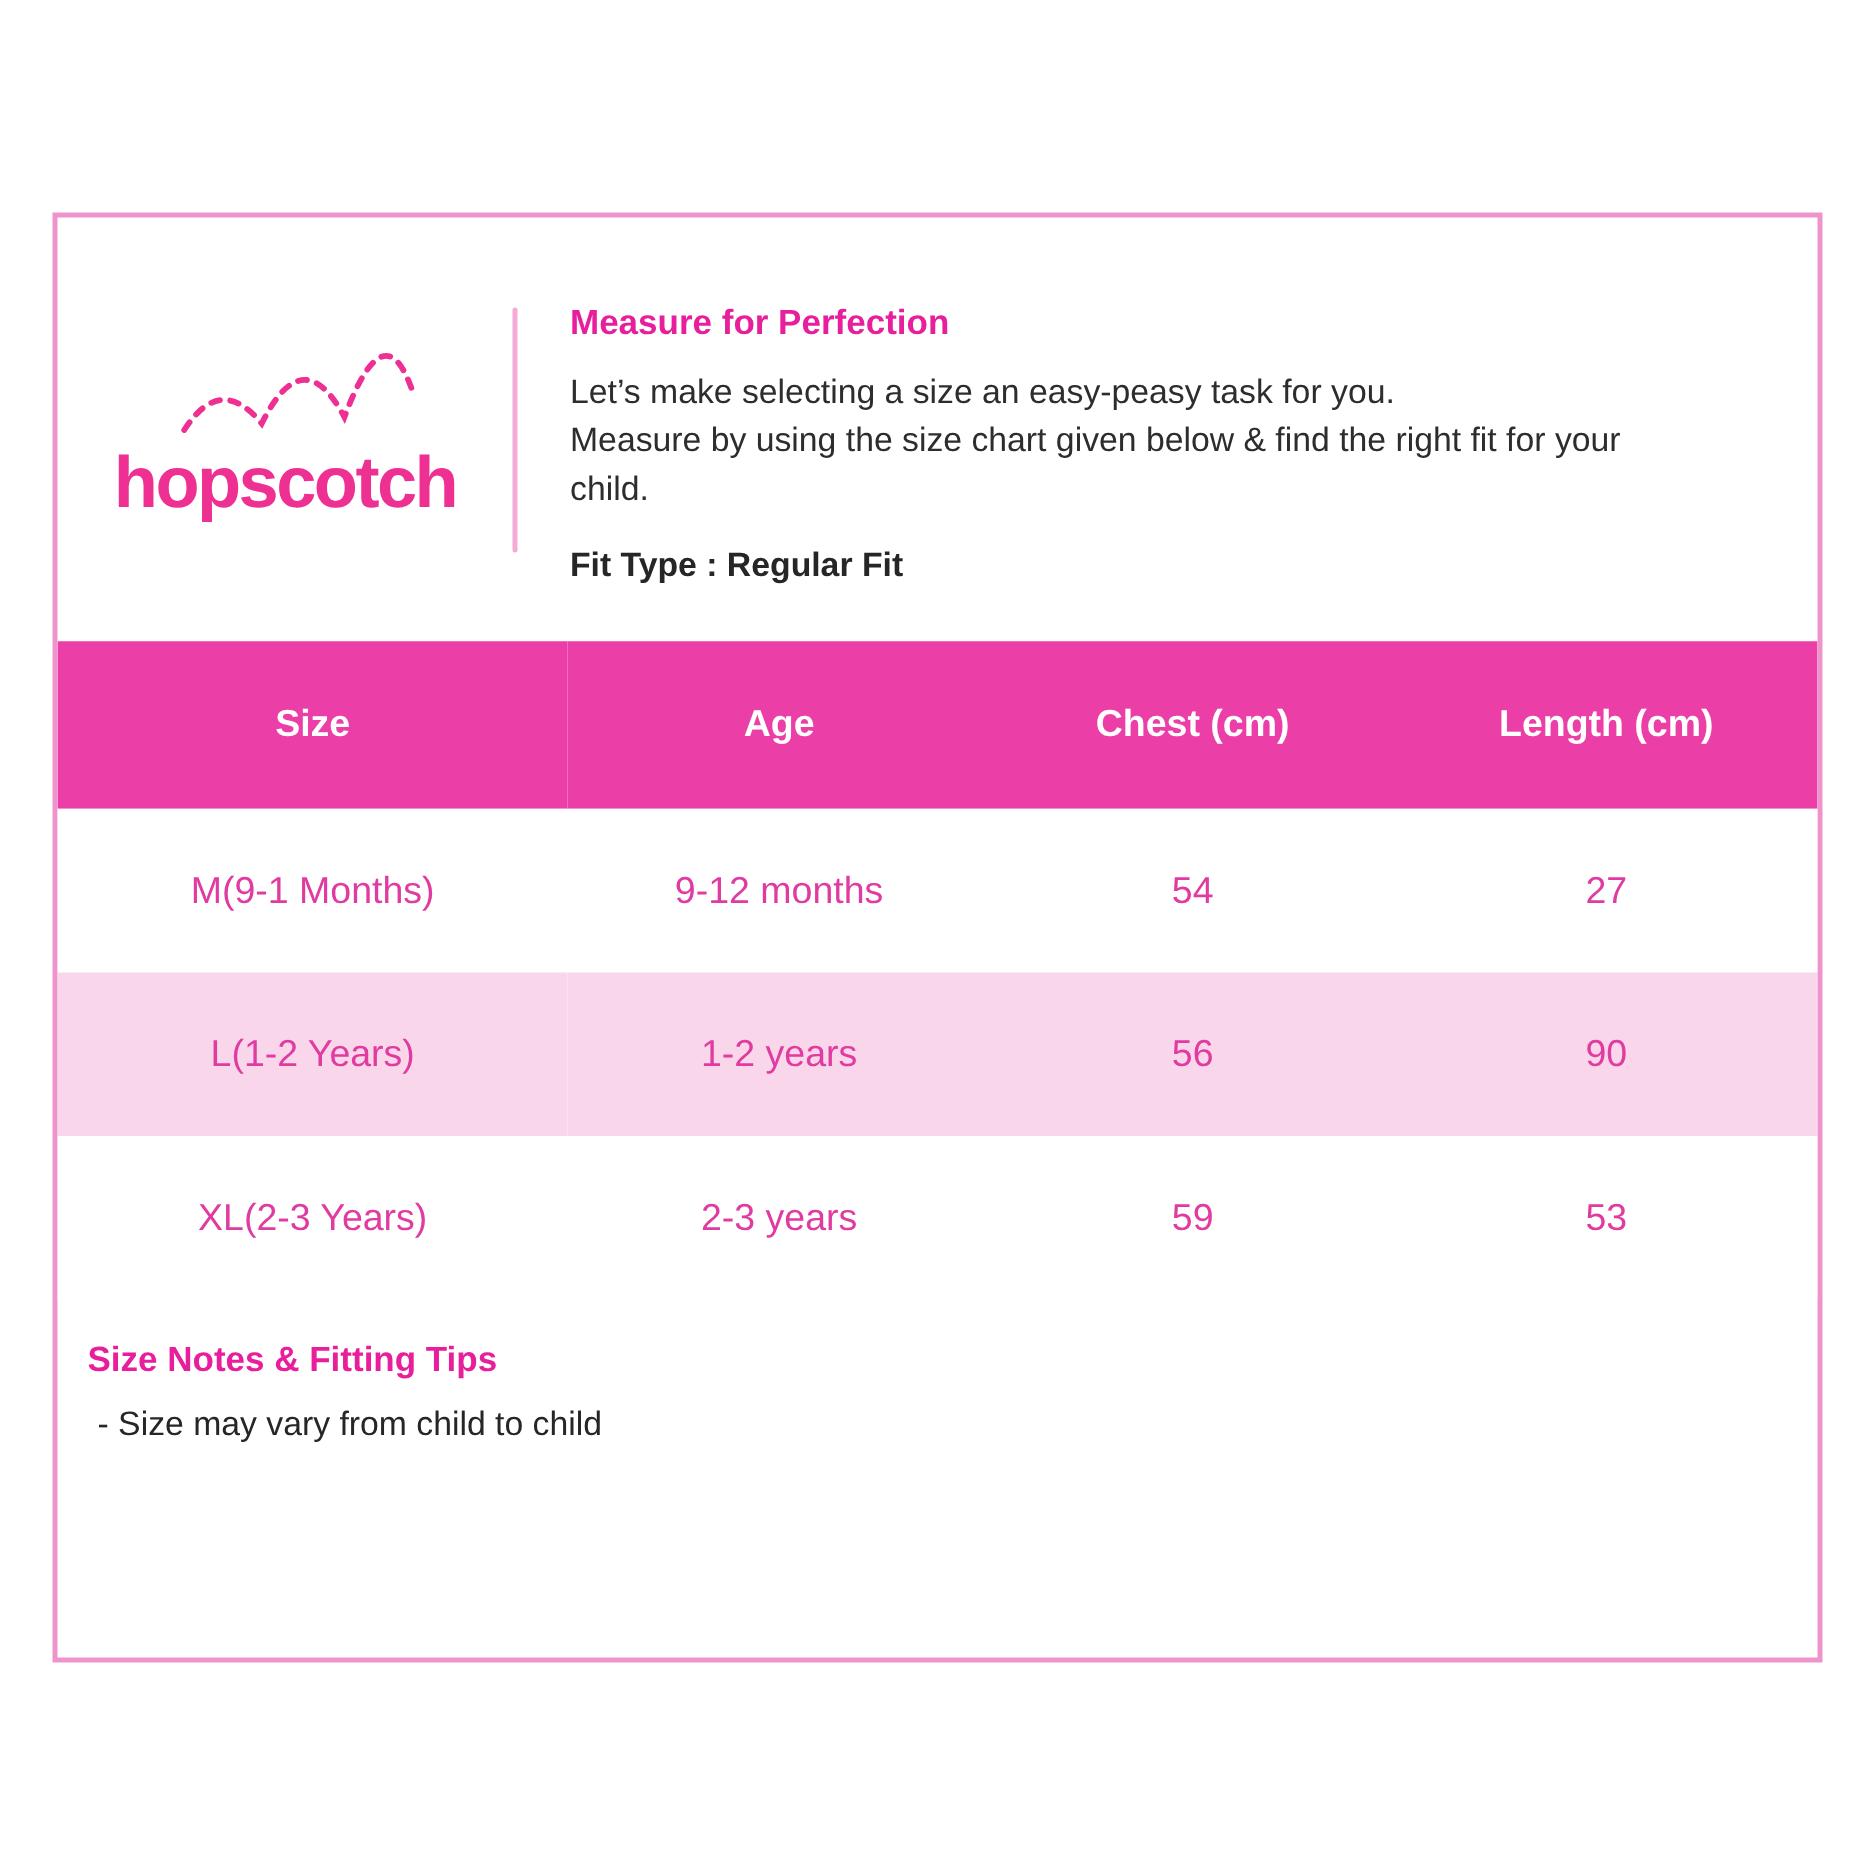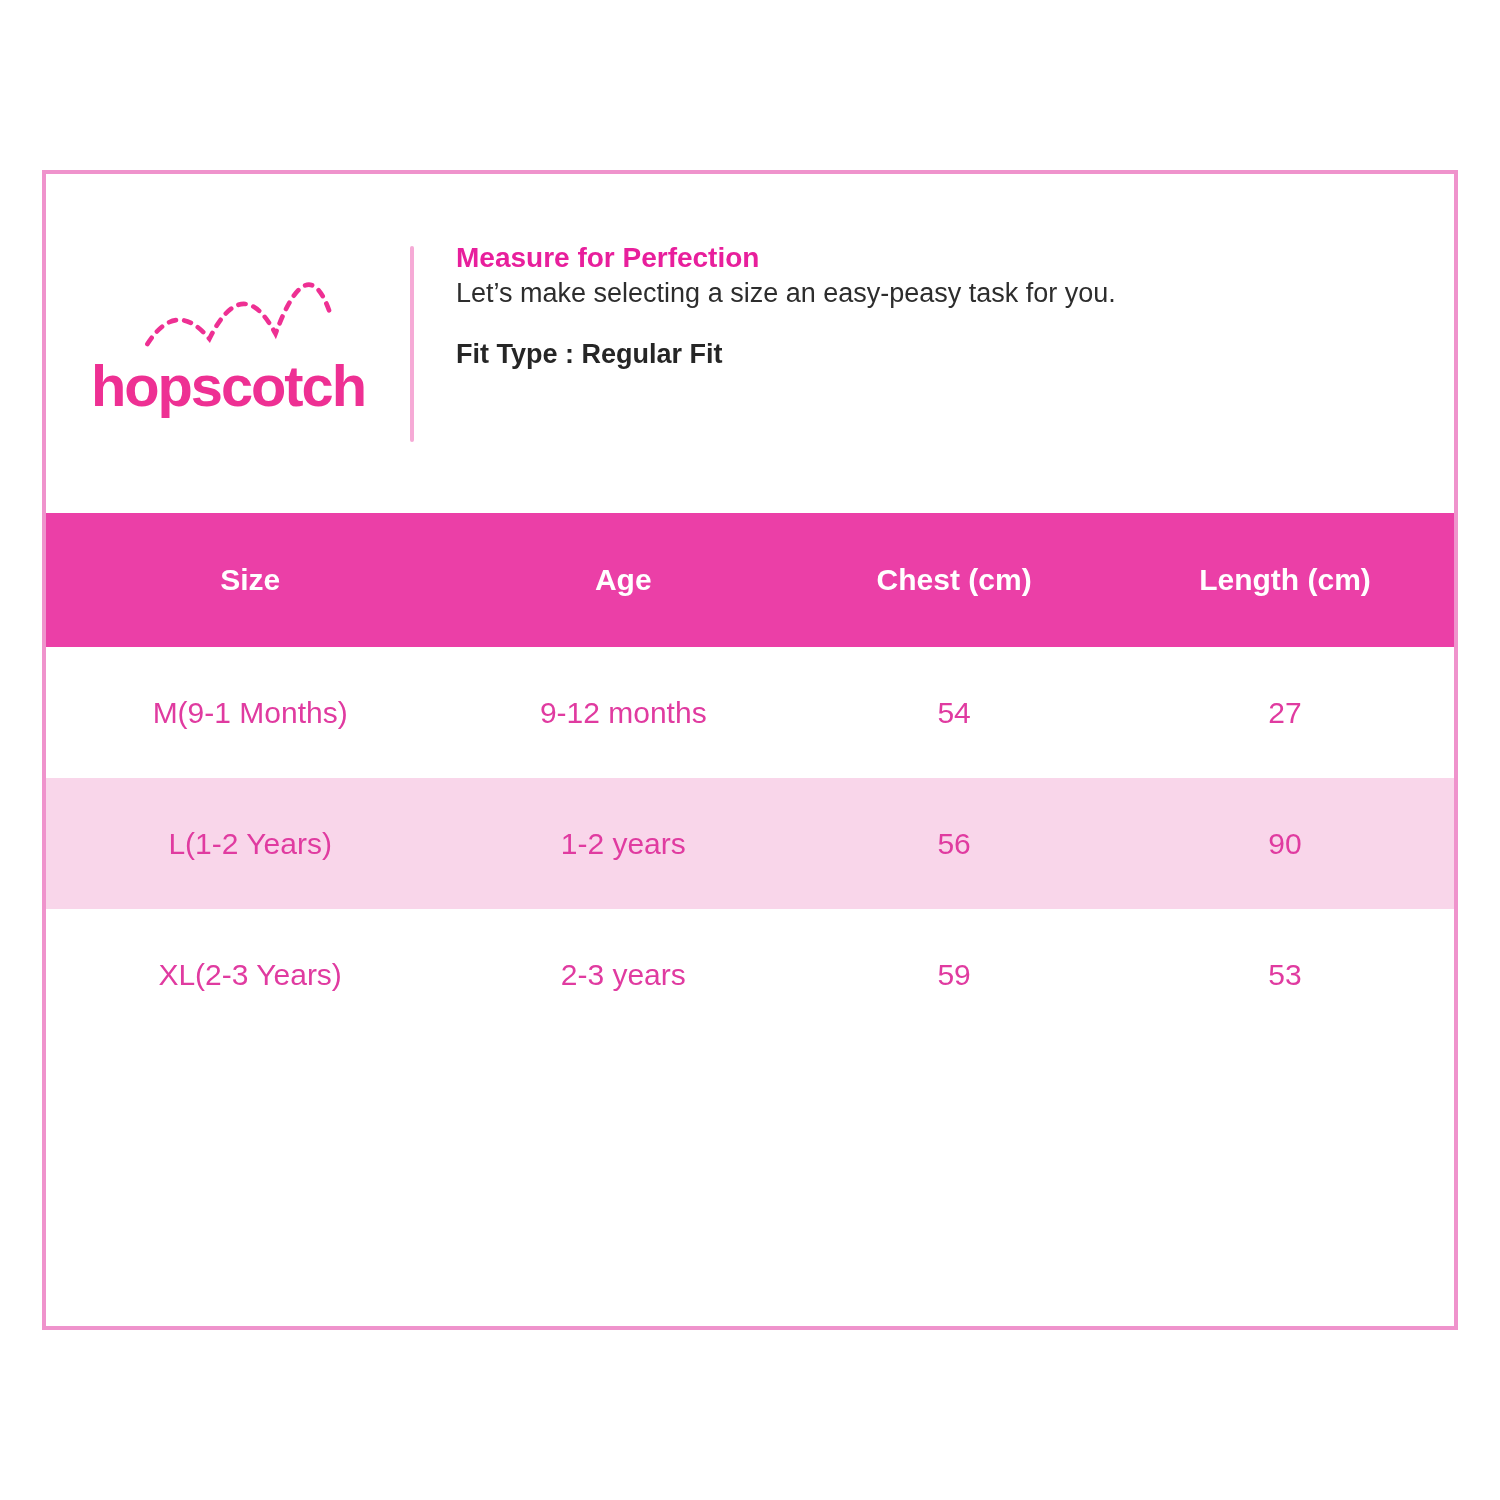--- a/index.html
+++ b/index.html
@@ -55,20 +55,21 @@
   }
   .top-text {
     flex: 1;
     padding: 68px 90px 0 42px;
     max-width: 990px;
   }
   .intro-heading {
     color: #e81f9c;
     font-size: 28px;
     font-weight: 700;
+    margin-bottom: 20px;
   }
   .intro-body {
     font-size: 27px;
     line-height: 1.45;
     color: #2d2d2d;
   }
   .fit-type {
     margin-top: 26px;
     font-size: 27px;
     font-weight: 700;
@@ -127,20 +128,21 @@
     <div class="logo-col">
       <svg width="310" height="210" viewBox="0 0 300 200">
         <path class="logo-arcs" d="M72,100 Q100,56 132,95 Q164,30 196,90 Q228,4 250,74"></path>
         <text class="logo-text" x="150" y="160" text-anchor="middle">hopscotch</text>
       </svg>
     </div>
     <div class="divider"></div>
     <div class="top-text">
       <h2 class="intro-heading">Measure for Perfection</h2>
       <p class="intro-body">Let’s make selecting a size an easy-peasy task for you.</p>
+      <p class="intro-body">Measure by using the size chart given below &amp; find the right fit for your child.</p>
       <p class="fit-type">Fit Type : Regular Fit</p>
     </div>
   </div>
 
   <table class="size-table">
     <colgroup>
       <col class="c1">
         <col class="c2">
         <col class="c3">
         <col class="c4">
@@ -168,14 +170,18 @@
         </tr>
         <tr>
           <td>XL(2-3 Years)</td>
           <td>2-3 years</td>
           <td>59</td>
           <td>53</td>
         </tr>
       </tbody>
   </table>
 
+  <div class="notes">
+    <h3 class="notes-heading">Size Notes &amp; Fitting Tips</h3>
+    <p class="note-item">- Size may vary from child to child</p>
+  </div>
 
 </div>
 
 </body></html>

